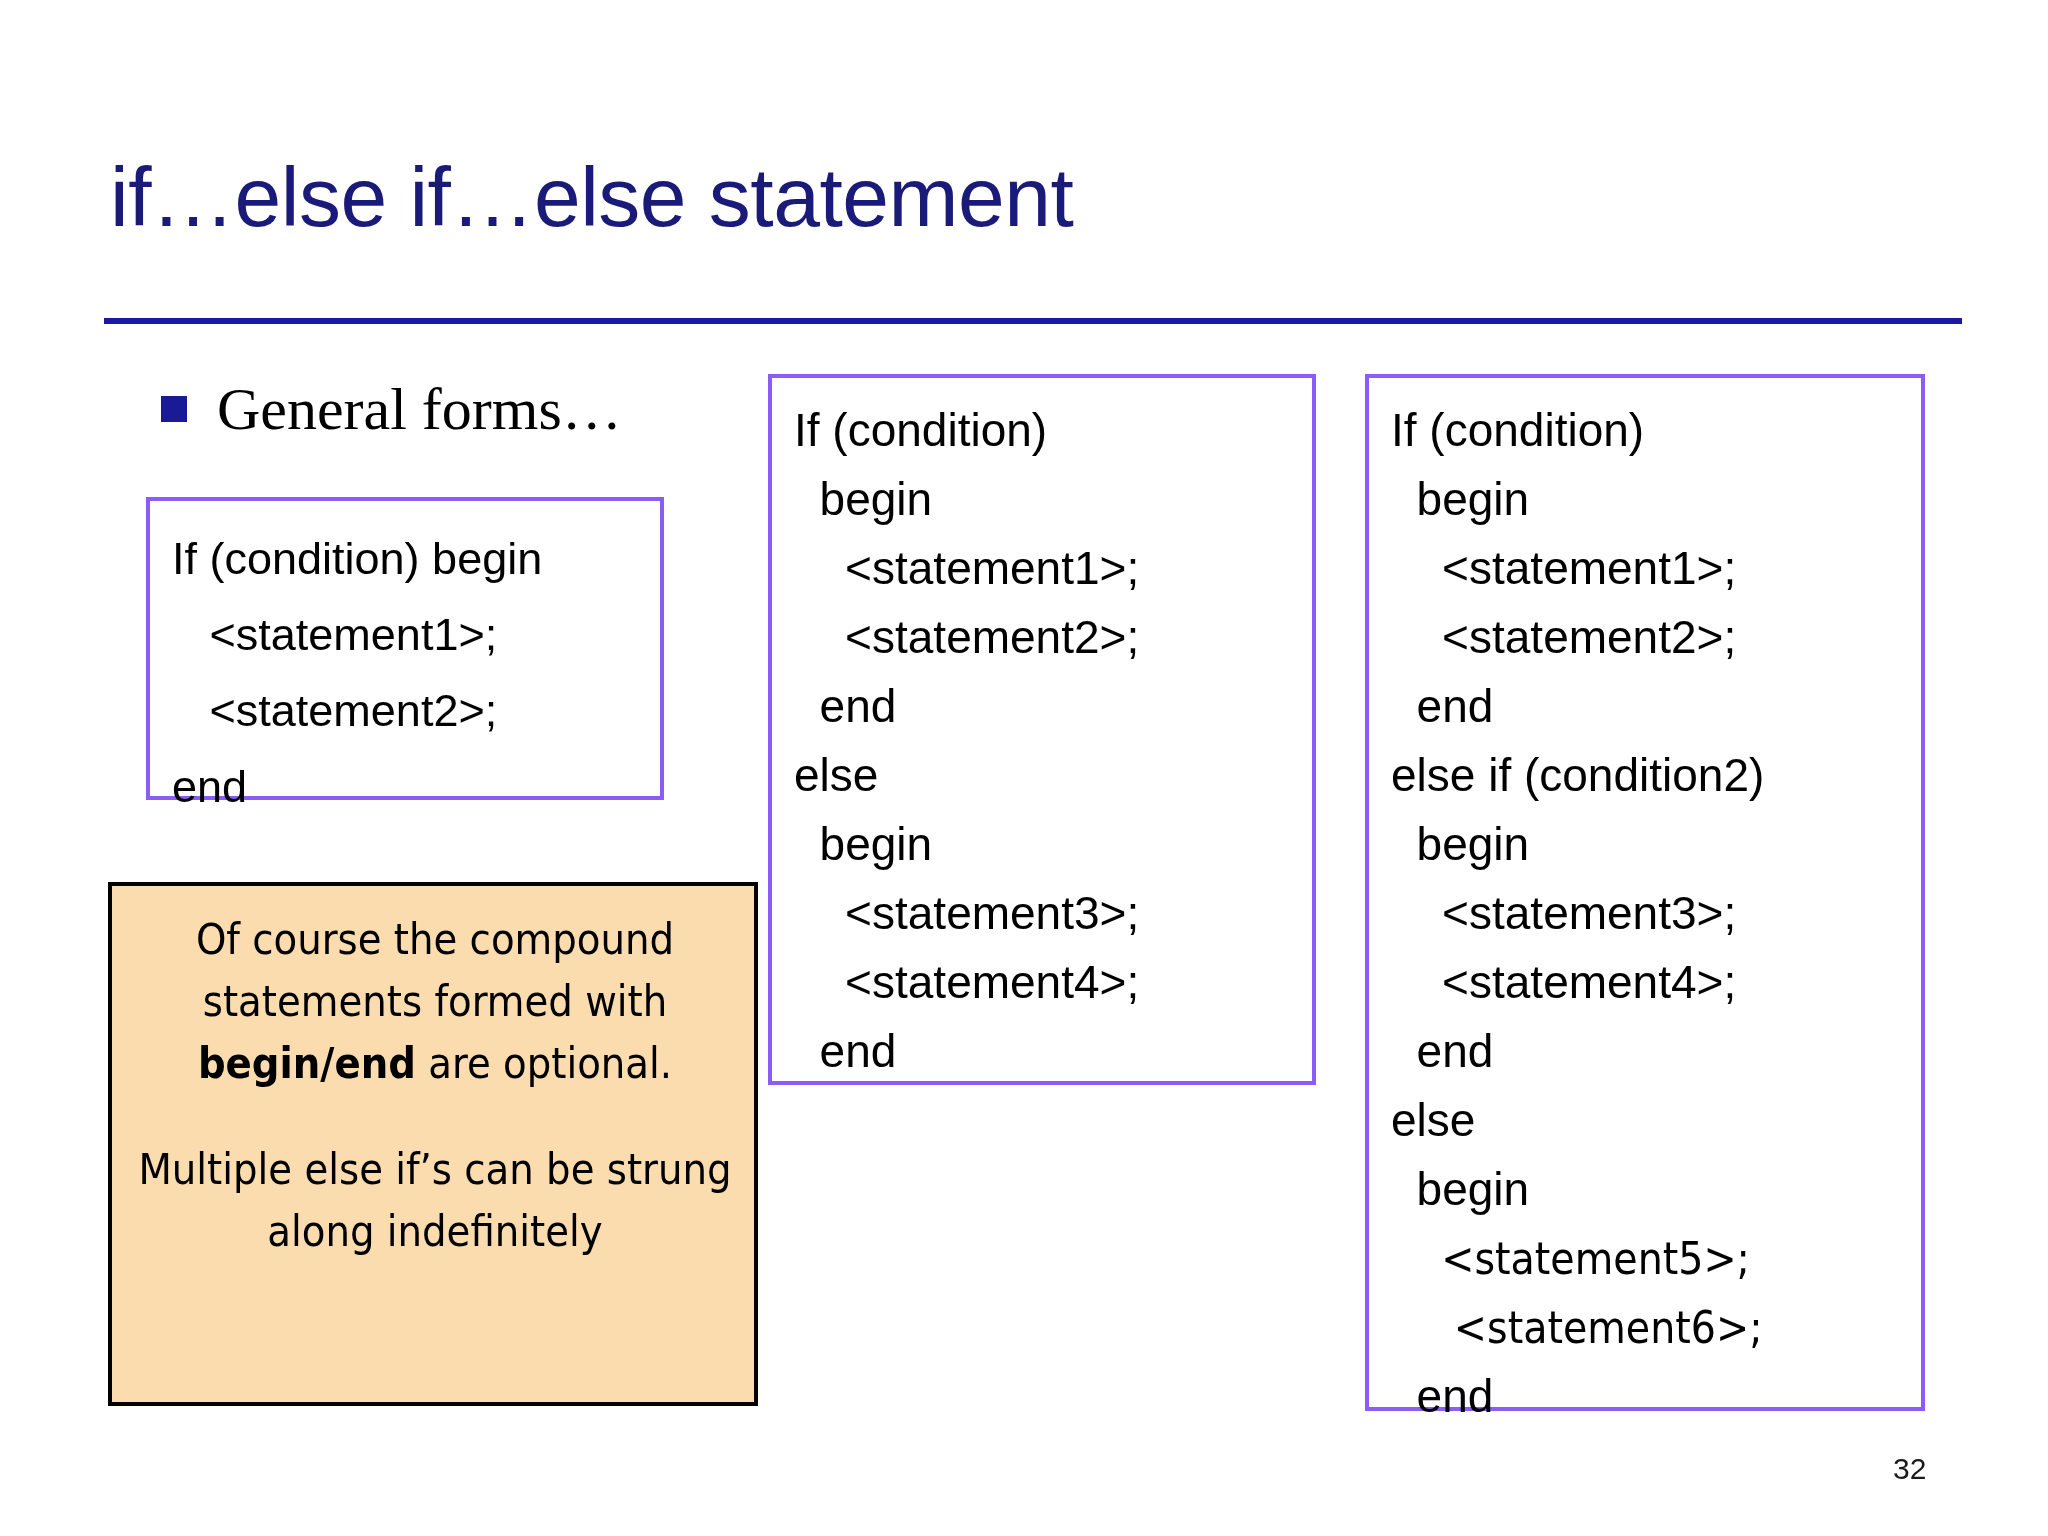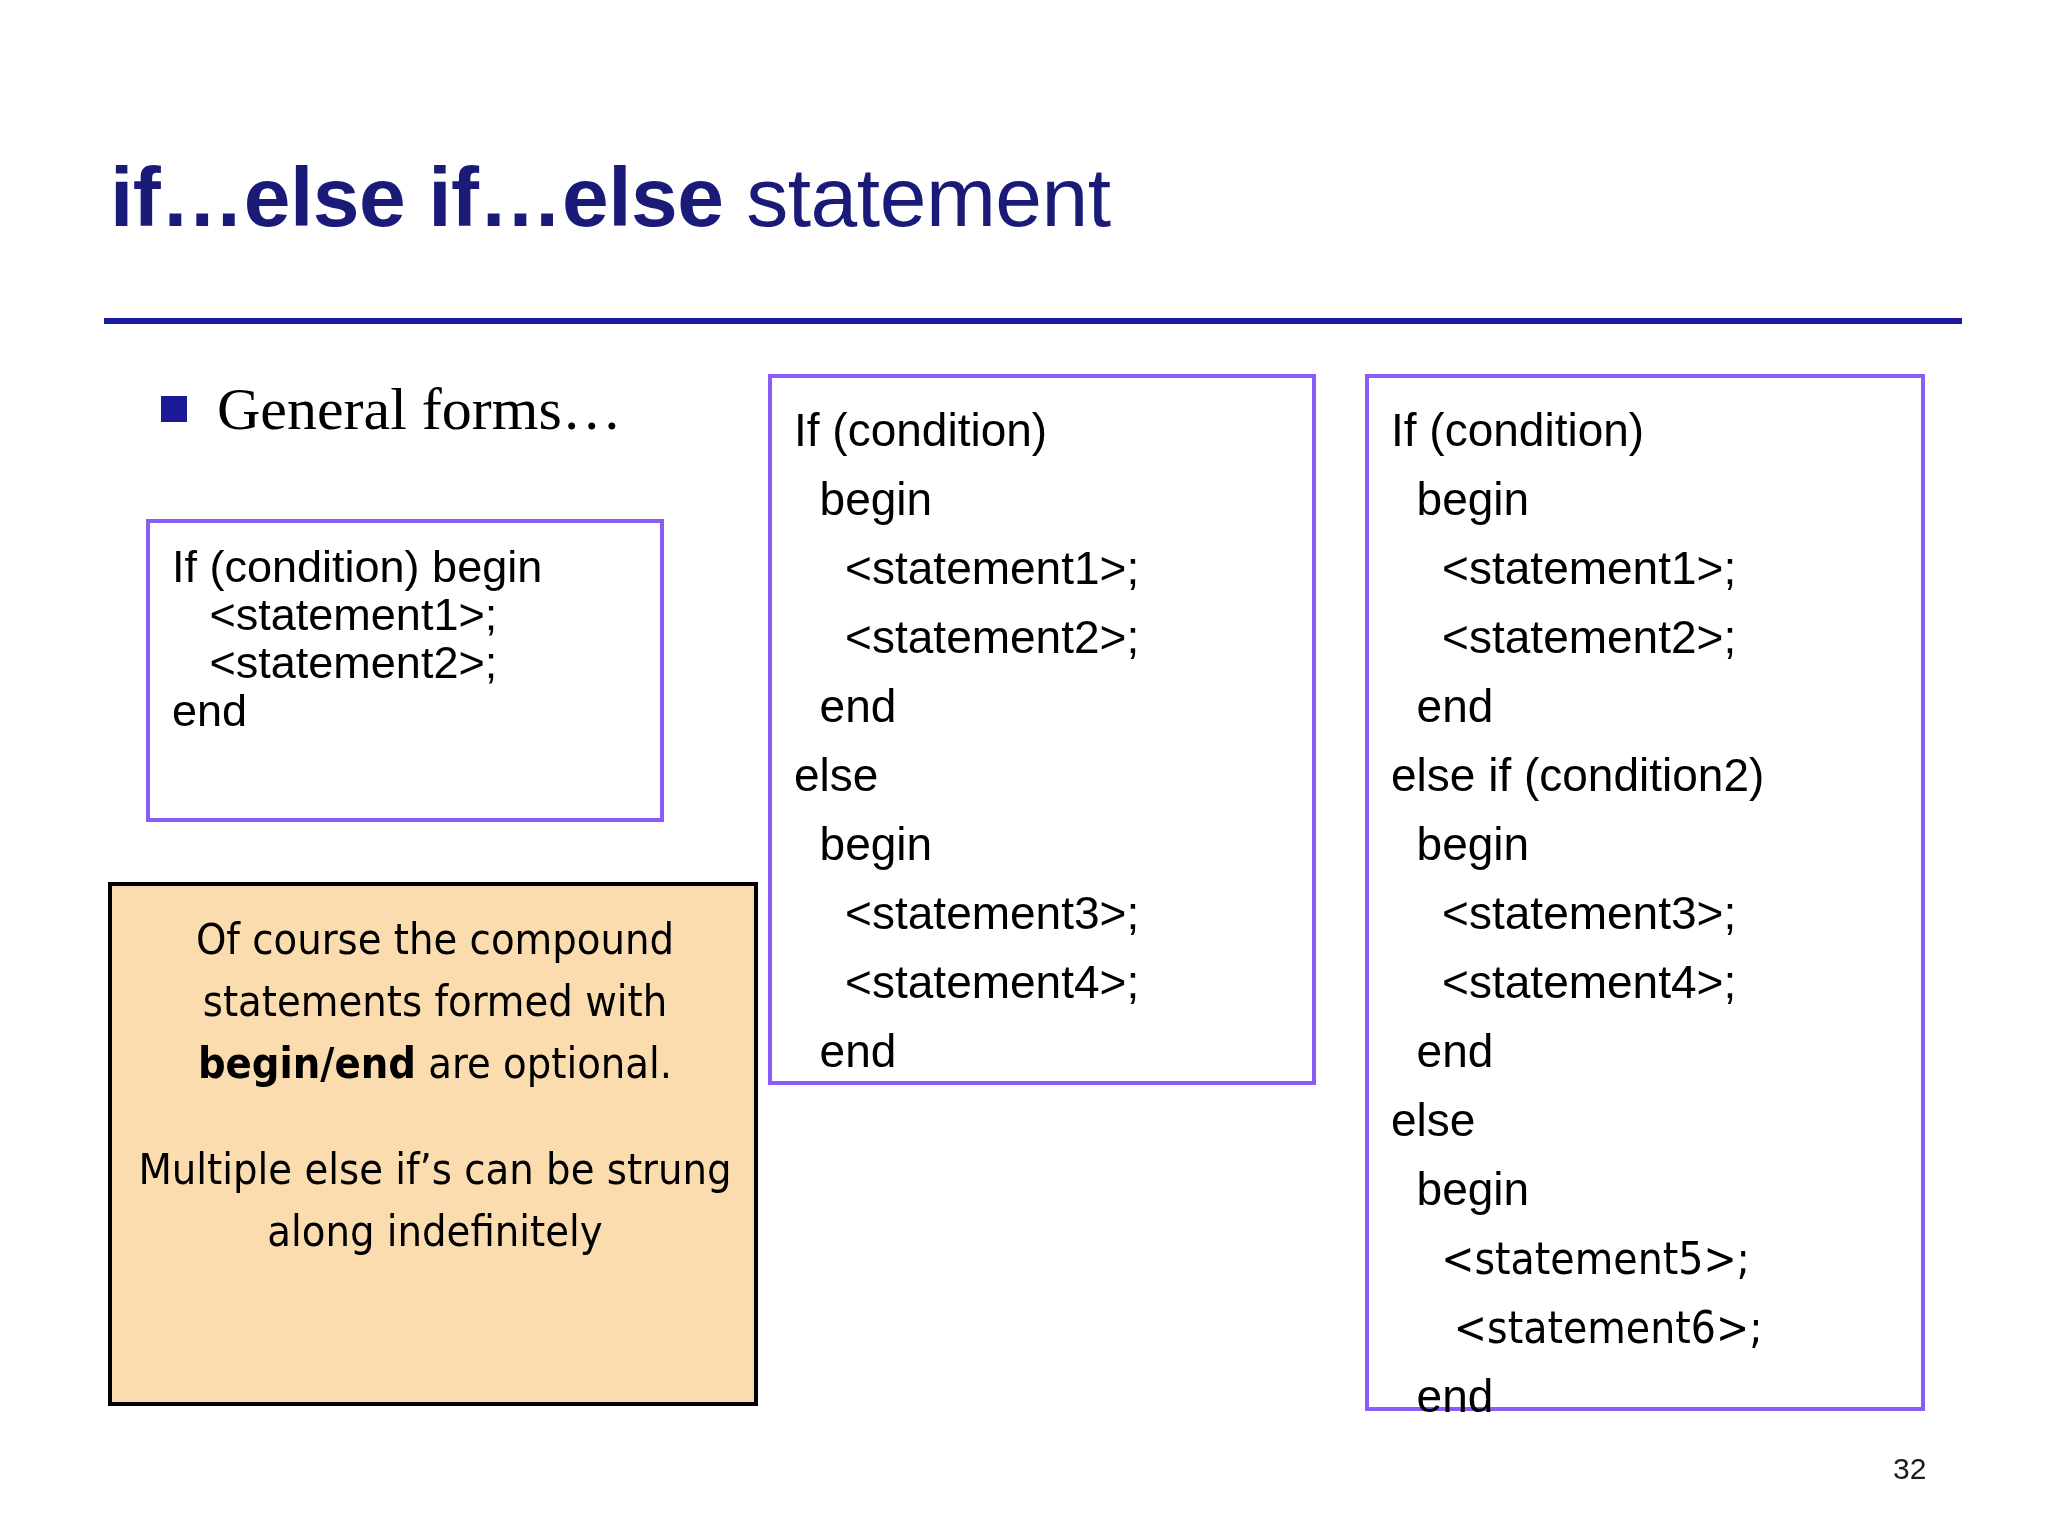--- a/index.html
+++ b/index.html
@@ -21,21 +21,21 @@
     position: absolute;
     left: 110px;
     top: 152px;
     font-family: "Liberation Sans", sans-serif;
     font-size: 84px;
     line-height: 90px;
     color: #1a1a78;
     white-space: nowrap;
     letter-spacing: -0.5px;
   }
-  #title .kw { font-weight: bold; }
+  #title .kw { font-weight: normal; }
   #title .rest { font-weight: normal; }
 
   #title-rule {
     position: absolute;
     left: 104px;
     top: 318px;
     width: 1858px;
     height: 6px;
     background: #1a1aa0;
   }
@@ -72,26 +72,26 @@
     box-sizing: border-box;
     color: #000000;
     font-family: "Liberation Sans", sans-serif;
     font-size: 45px;
     line-height: 67px;
     white-space: pre;
   }
 
   #box1 {
     left: 146px;
-    top: 519px;
+    top: 497px;
     width: 518px;
     height: 303px;
     padding: 20px 0 0 22px;
     font-size: 45px;
-    line-height: 48px;
+    line-height: 76px;
   }
 
   #box2 {
     left: 768px;
     top: 374px;
     width: 548px;
     height: 711px;
     padding: 18px 0 0 22px;
     font-size: 46px;
     line-height: 69px;

